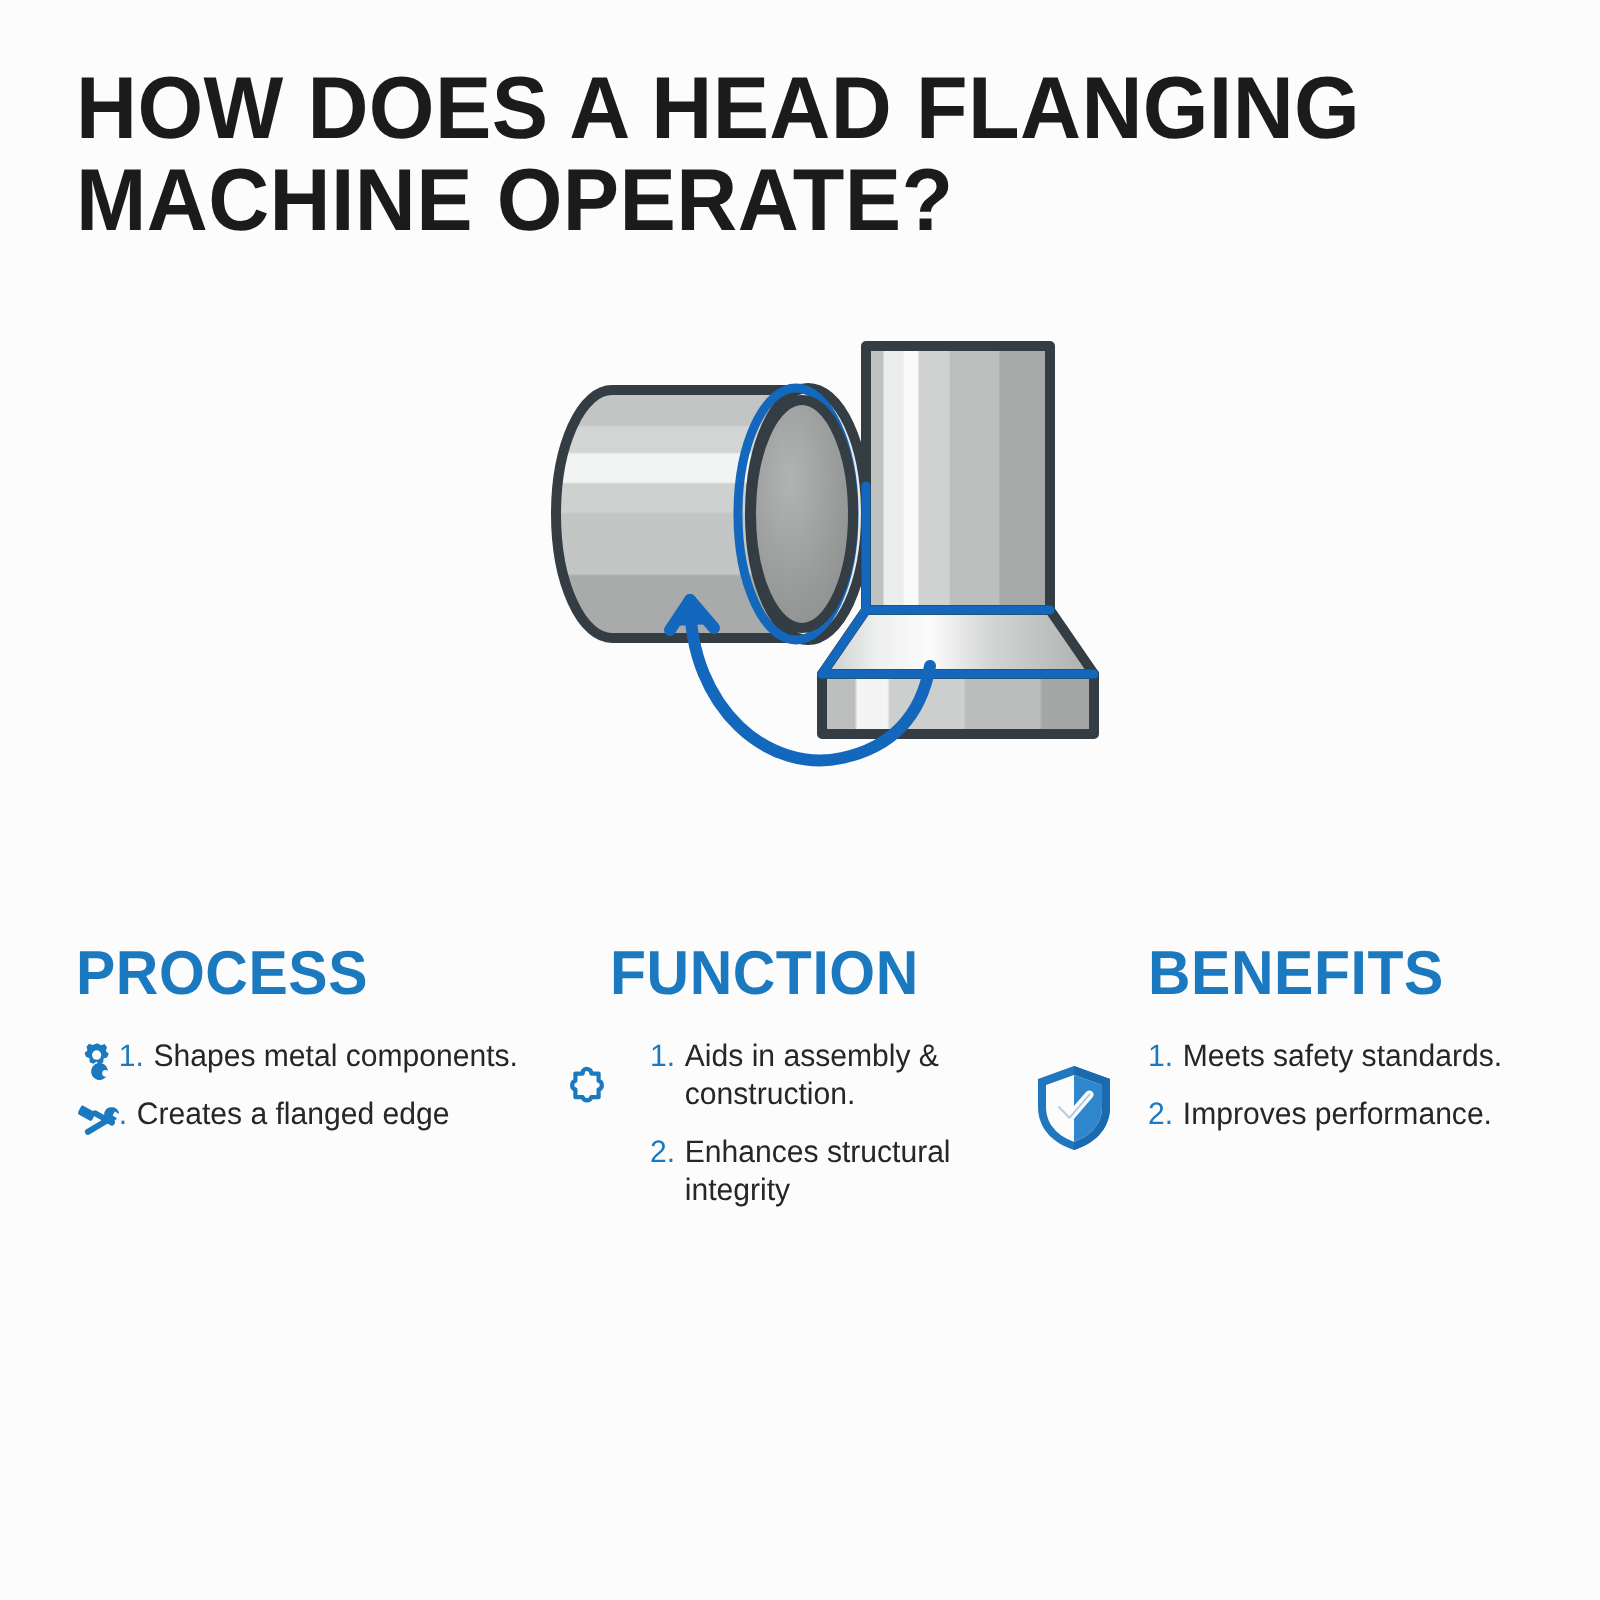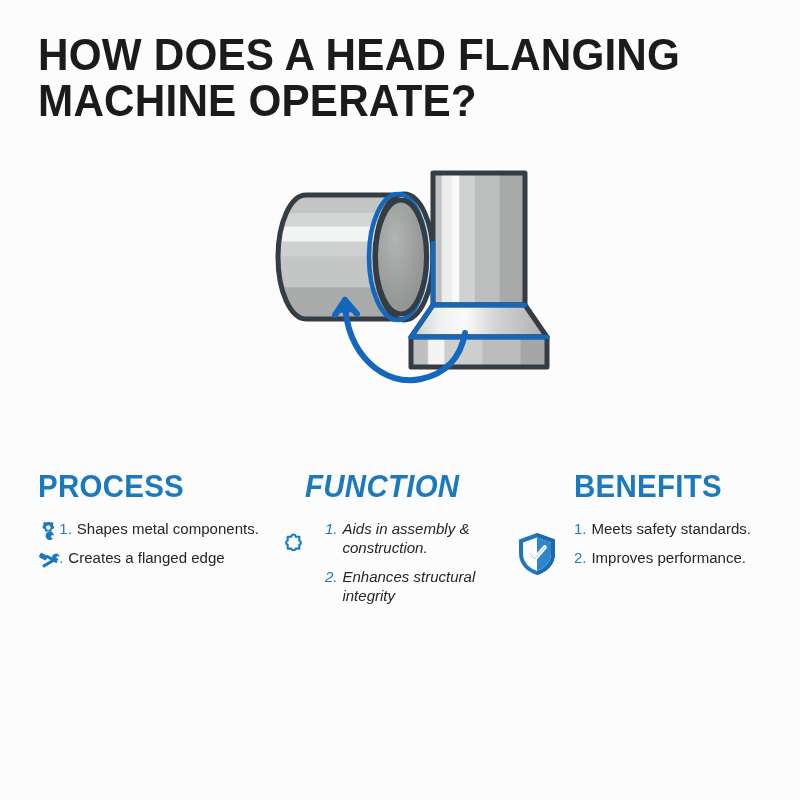--- a/index.html
+++ b/index.html
@@ -59,21 +59,21 @@
     top: 470px;
     width: 800px;
     height: 180px;
     padding-left: 32px;
   }
   .column {
     position: absolute;
     top: 0;
   }
   .col-process   { left: 38px;  width: 250px; }
-  .col-function  { left: 305px; width: 200px; font-style: italic; }
+  .col-function  { left: 305px; width: 200px; }
   .col-benefits  { left: 574px; width: 230px; }
 
   .col-heading {
     font-family: "Liberation Sans Narrow", "Liberation Sans", sans-serif;
     font-weight: bold;
     font-size: 31px;
     line-height: 33px;
     color: #1b79c0;
     text-transform: uppercase;
     letter-spacing: 0.3px;

